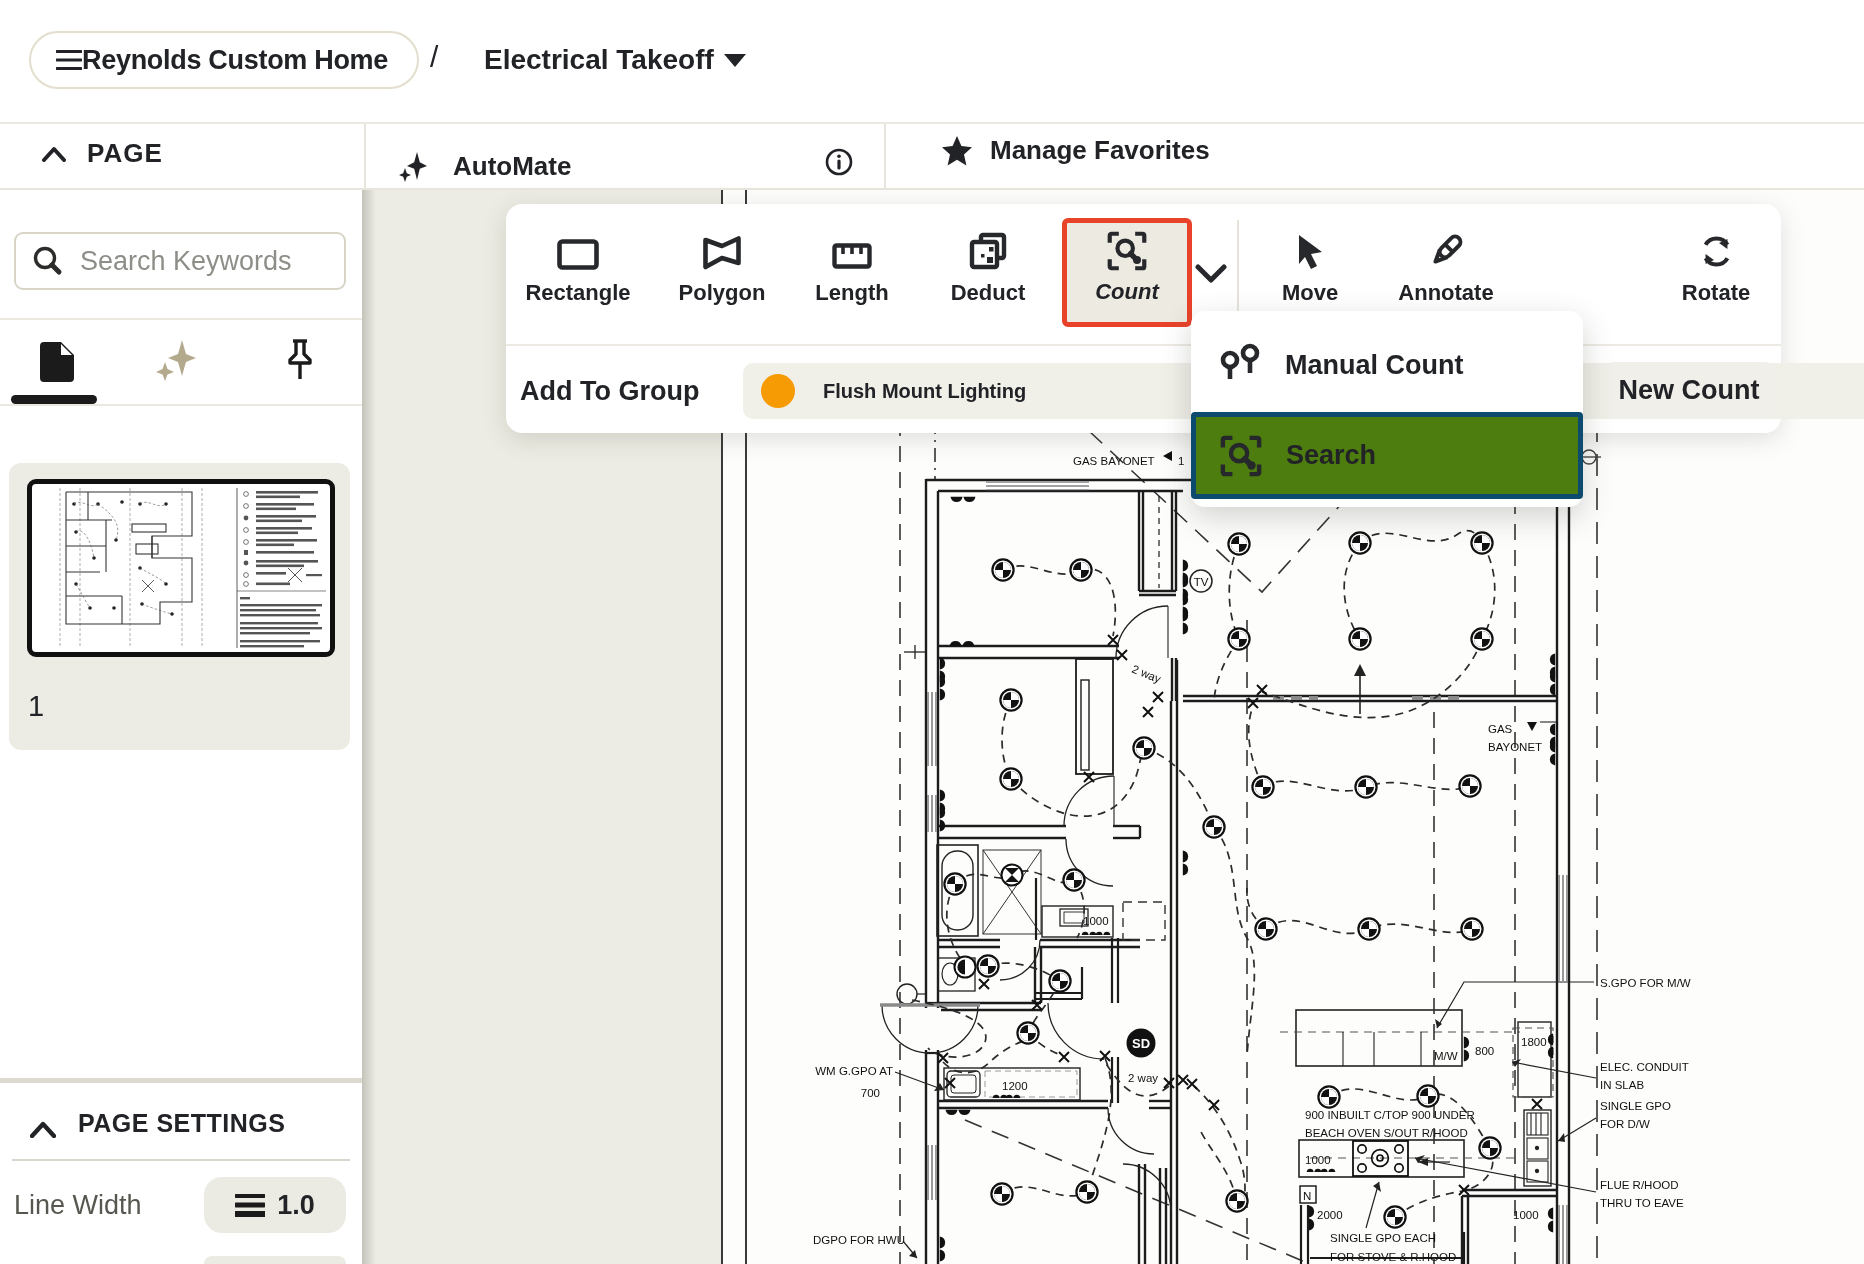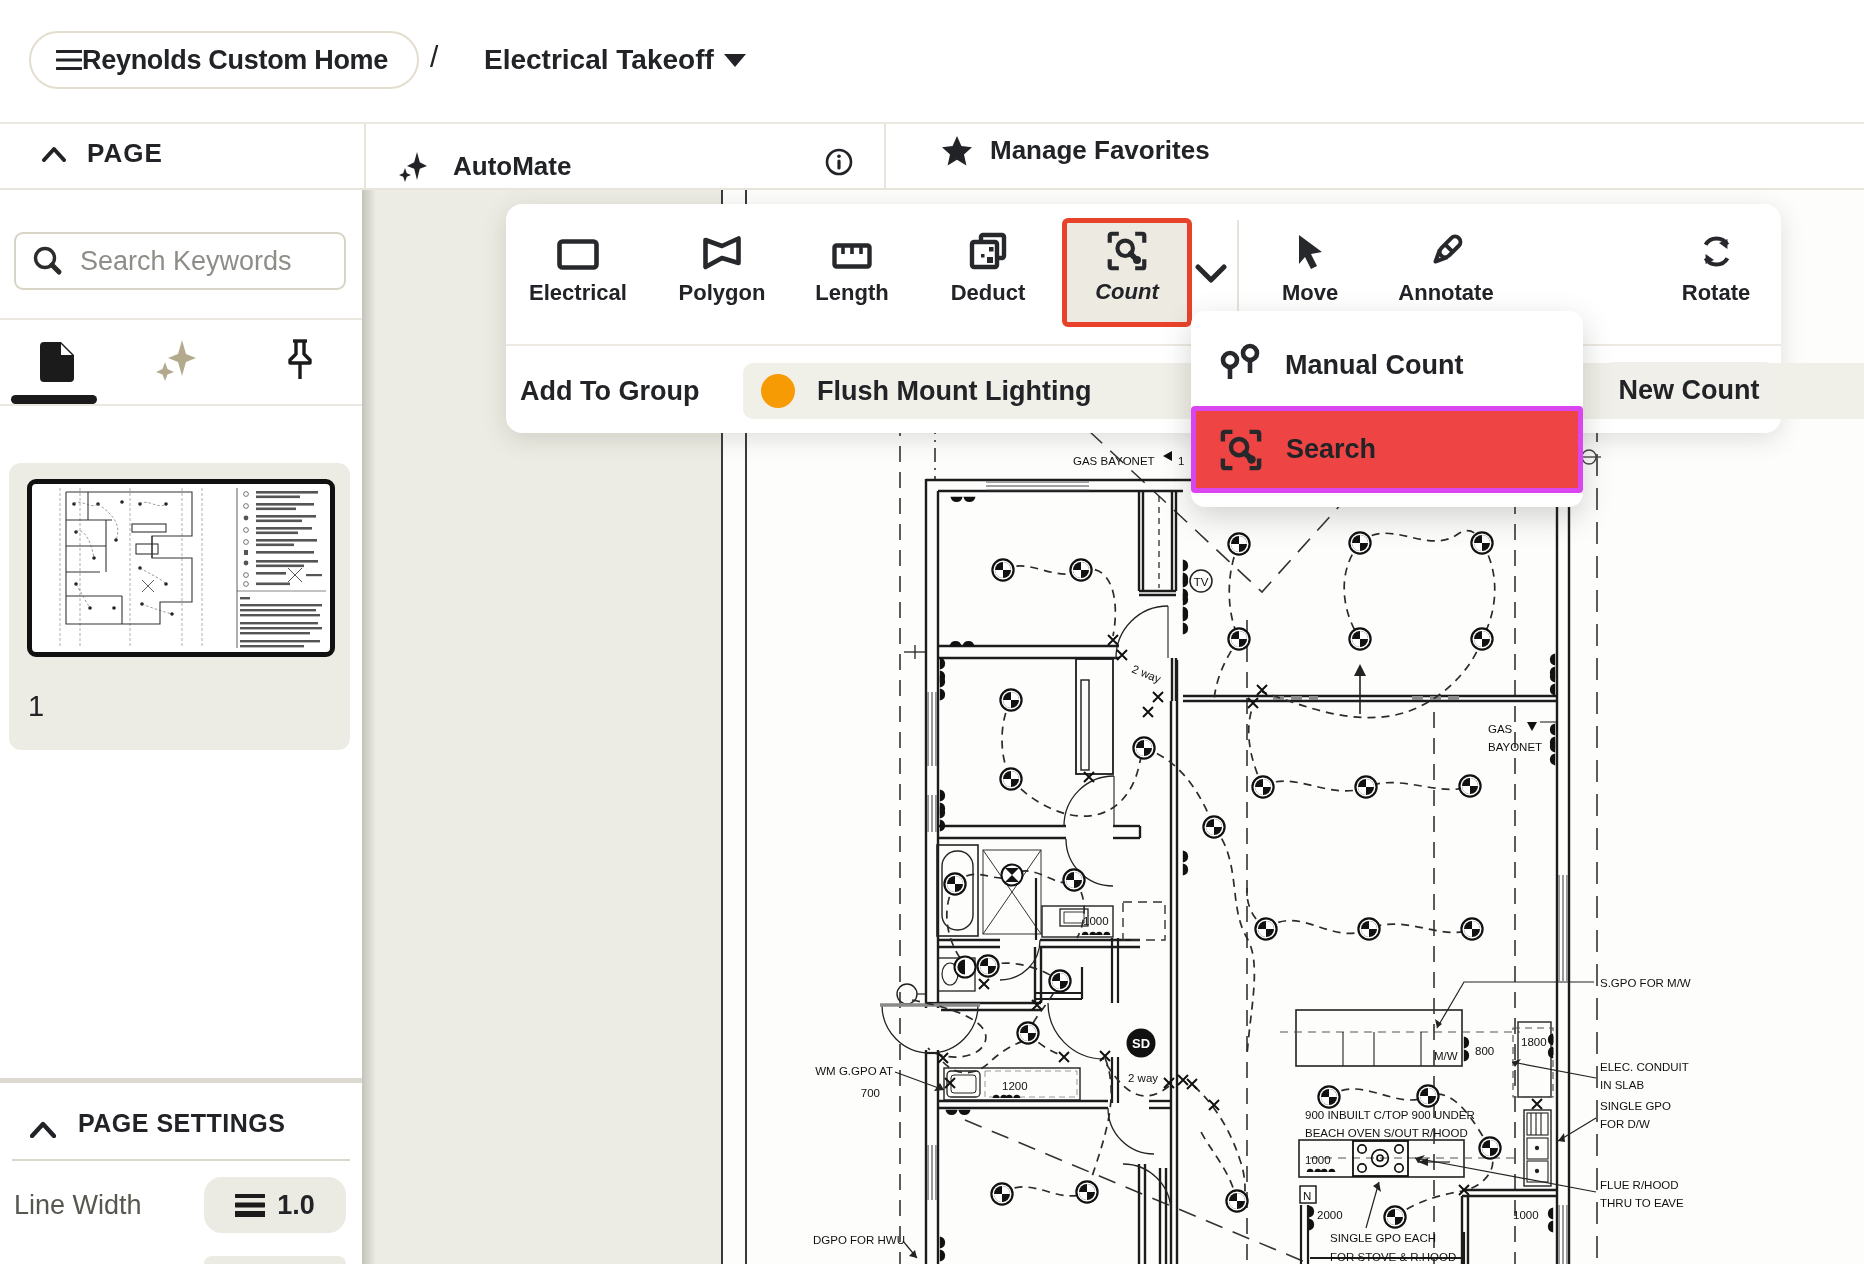--- a/index.html
+++ b/index.html
@@ -52,29 +52,29 @@
   .tool .ic { height:52px; display:flex; align-items:flex-end; justify-content:center; }
   .tool .lb { font-size:22px; font-weight:bold; margin-top:10px; }
   #countsel { position:absolute; left:556px; top:14px; width:130px; height:109px; background:#eceae1;
     border:5px solid #e8432a; border-radius:6px; display:flex; flex-direction:column; align-items:center;font-style:italic; }
   #chev { position:absolute; left:694px; top:60px; }
   #tbvdiv { position:absolute; left:731px; top:16px; width:2px; height:92px; background:#e5e3da; }
   #addto { position:absolute; left:14px; top:172px; font-size:27px; font-weight:bold; }
   #flush { position:absolute; left:237px; top:159px; width:1333px; height:56px; background:#f0efe8; border-radius:10px;
     display:flex; align-items:center; }
   #flush .dot { width:34px; height:34px; border-radius:50%; background:#f79b04; margin-left:18px; }
-  #flush .t { font-size:27px; font-weight:bold; margin-left:22px; }
+  #flush .t { font-size:20px; font-weight:bold; margin-left:28px; }
   #newcount { position:absolute; left:1097px; top:158px; width:172px; height:57px; background:#f1efe9; border-radius:10px;
     display:flex; align-items:center; justify-content:center; font-size:27px; font-weight:bold; }
   
   #dd { position:absolute; left:1191px; top:311px; width:392px; height:196px; background:#fff;
     border-radius:14px; box-shadow:0 10px 30px rgba(60,60,50,0.22); z-index:50; }
   .dditem { position:absolute; display:flex; align-items:center; font-size:27px; font-weight:bold; }
-  #ddsearch { position:absolute; left:0px; top:95px; width:392px; height:87px; background:#ef4444;
-    border:5px solid #d946ef; border-radius:4px; display:flex; align-items:center; }
+  #ddsearch { position:absolute; left:0px; top:101px; width:392px; height:87px; background:#4d7c0f;
+    border:5px solid #0c4a6e; border-radius:4px; display:flex; align-items:center; }
 </style>
 </head>
 <body>
 
 <div id="canvas"></div>
 <svg id="plan" class="abs" style="left:0;top:0;z-index:5" width="1864" height="1264" viewBox="0 0 1864 1264" fill="none">
   <defs>
     <g id="lt">
       <circle cx="0" cy="0" r="10.6" fill="#fff" stroke="#111" stroke-width="2.2"></circle>
       <circle cx="0" cy="0" r="8.0" fill="#111"></circle>
@@ -699,21 +699,21 @@
 <div id="sideshadow"></div>
 
 <div id="toolbar">
   <div id="tb-div"></div>
   <div class="tool" style="left:12px">
     <div class="ic">
         <svg width="42" height="31" viewBox="0 0 42 31">
           <rect x="2.5" y="2.5" width="37" height="26" rx="3" stroke="#26282b" stroke-width="4.6" fill="none"></rect>
         </svg>
       </div>
-    <div class="lb">Electrical</div>
+    <div class="lb">Rectangle</div>
   </div>
   <div class="tool" style="left:156px">
     <div class="ic">
         <svg width="40" height="35" viewBox="0 0 40 35">
           <path d="M3.5 32 V5 L20 11 L36.5 3.5 V28 L20 23 Z" stroke="#26282b" stroke-width="4.6" fill="none" stroke-linejoin="round"></path>
         </svg>
       </div>
     <div class="lb">Polygon</div>
   </div>
   <div class="tool" style="left:286px">

